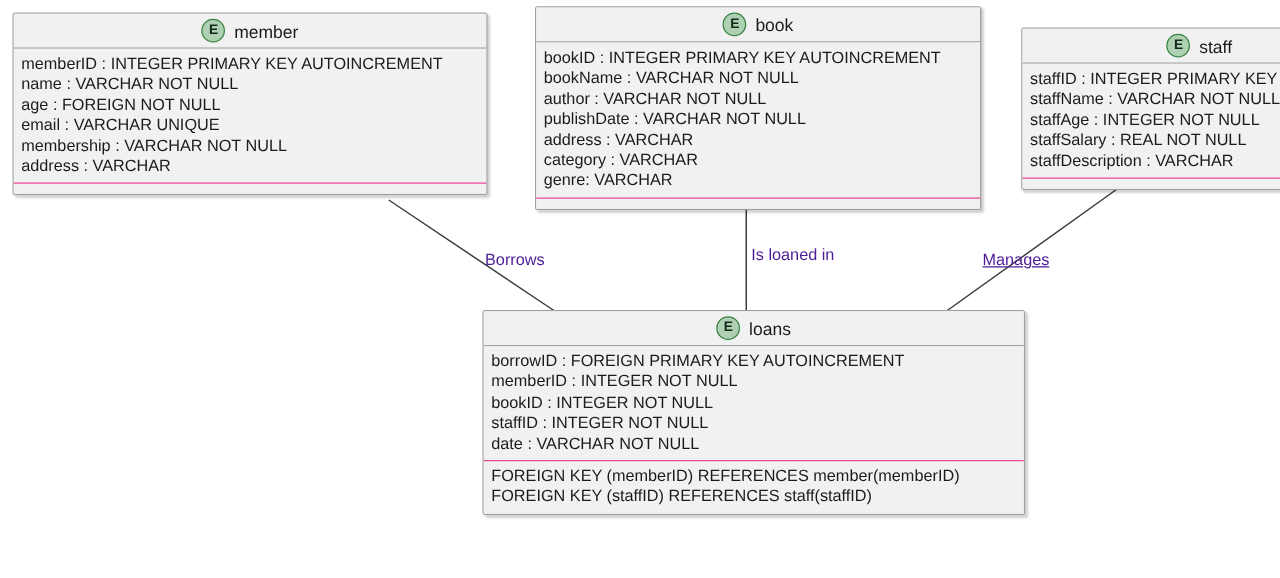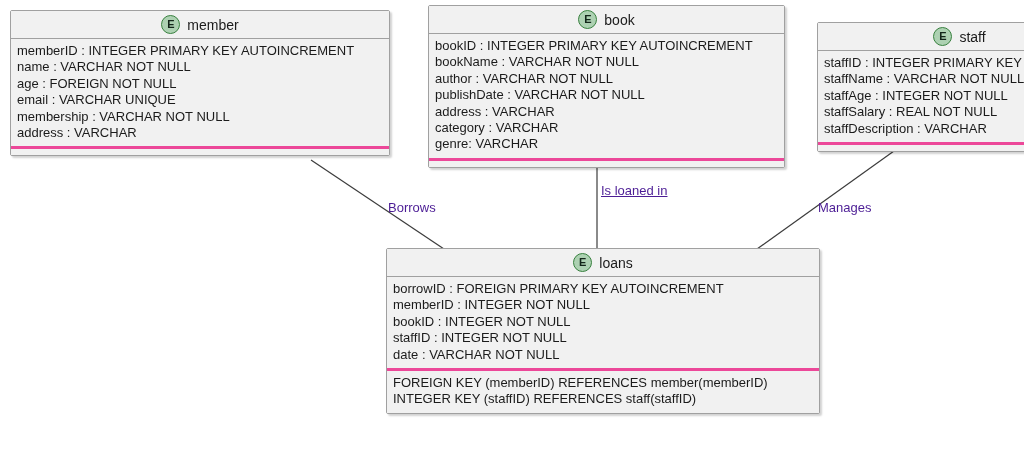--- a/index.html
+++ b/index.html
@@ -61,21 +61,21 @@
     line-height: 1;
   }
 
   
   .compartment {
     box-sizing: border-box;
     padding: 4px 6px 5px 6px;
     background: #F1F1F1;
   }
   .compartment.divided {
-    border-top: 3px solid #ec4899;
+    border-top: 1px solid #ec4899;
   }
   .compartment.empty {
     height: 9px;
     padding: 0;
   }
   .attr {
     font-size: 13px;
     line-height: 16.4px;
     color: #1B1B1B;
     white-space: nowrap;
@@ -103,22 +103,22 @@
 
 <div id="canvas">
 
   <svg id="edges" viewBox="0 0 1024 462" width="1024" height="462">
     <line x1="311" y1="160" x2="444" y2="249" stroke="#3C3C3C" stroke-width="1.2"></line>
     <line x1="597" y1="166" x2="597" y2="249" stroke="#3C3C3C" stroke-width="1.2"></line>
     <line x1="894" y1="151" x2="757" y2="249" stroke="#3C3C3C" stroke-width="1.2"></line>
   </svg>
 
   <div class="edge-label" style="left:388px; top:200px;">Borrows</div>
-  <div class="edge-label" style="left:601px; top:183px;text-decoration:underline;">Is loaned in</div>
-  <div class="edge-label" style="left:818px; top:200px;">Manages</div>
+  <div class="edge-label" style="left:601px; top:196px;">Is loaned in</div>
+  <div class="edge-label" style="left:786px; top:200px;text-decoration:underline;">Manages</div>
 
   <div class="entity" style="left:10px; top:10px; width:380px;">
     <div class="entity-header">
       <span class="e-badge">
         <span>E</span>
       </span>
       <span class="entity-title">member</span>
     </div>
     <div class="compartment">
       <div class="attr">memberID : INTEGER PRIMARY KEY AUTOINCREMENT</div>
@@ -176,17 +176,17 @@
     </div>
     <div class="compartment">
       <div class="attr">borrowID : FOREIGN PRIMARY KEY AUTOINCREMENT</div>
       <div class="attr">memberID : INTEGER NOT NULL</div>
       <div class="attr">bookID : INTEGER NOT NULL</div>
       <div class="attr">staffID : INTEGER NOT NULL</div>
       <div class="attr">date : VARCHAR NOT NULL</div>
     </div>
     <div class="compartment divided">
       <div class="attr">FOREIGN KEY (memberID) REFERENCES member(memberID)</div>
-      <div class="attr">INTEGER KEY (staffID) REFERENCES staff(staffID)</div>
+      <div class="attr">FOREIGN KEY (staffID) REFERENCES staff(staffID)</div>
     </div>
   </div>
 
 </div>
 
 </body></html>

